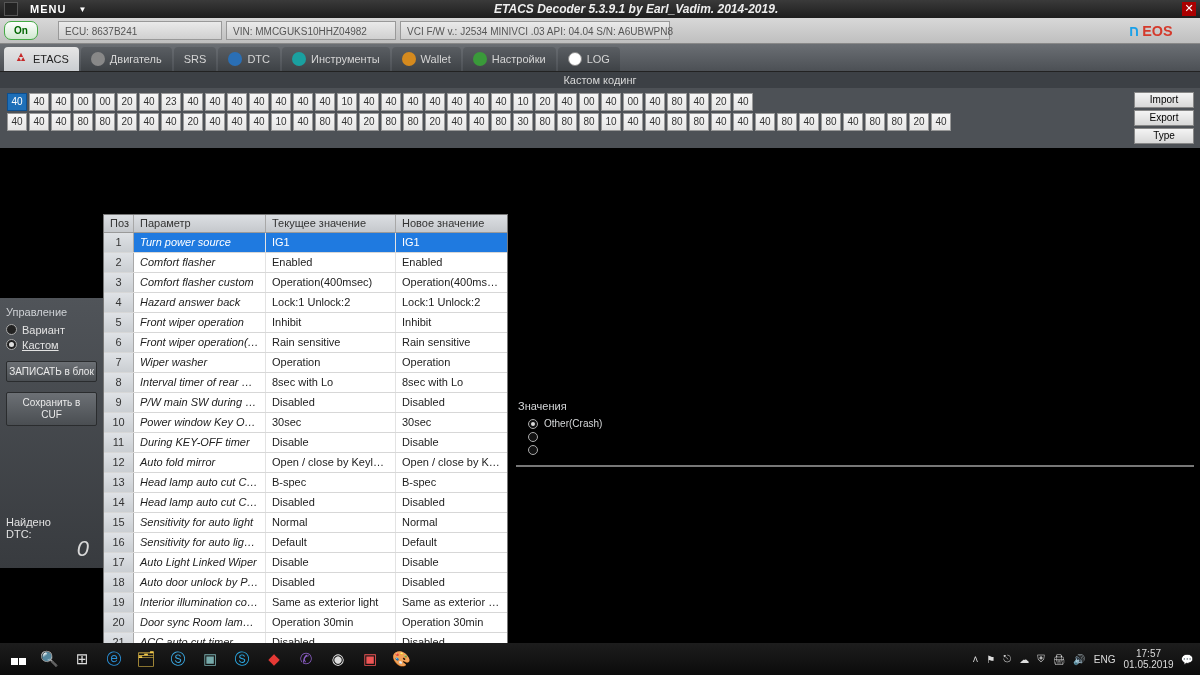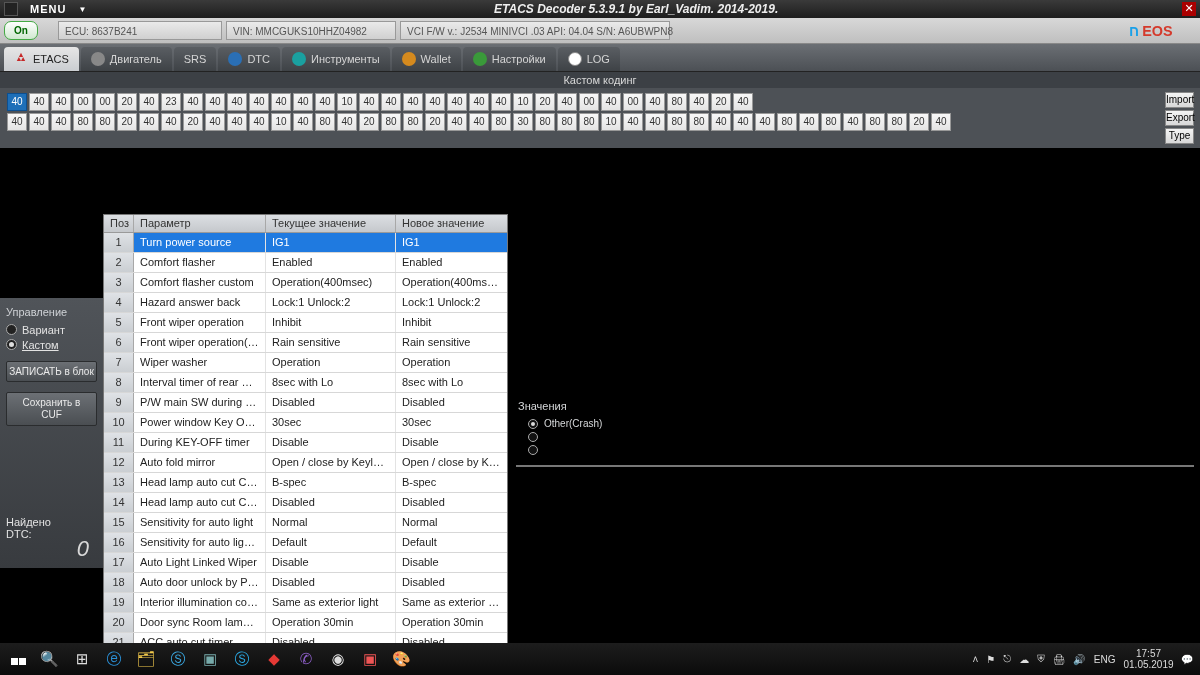--- a/index.html
+++ b/index.html
@@ -36,21 +36,21 @@
   
   .caption{ height:16px; background:#3c4045; color:#d8d8d8; text-align:center; font-size:11px; line-height:16px;}
   
   
   .hexarea{ background:#4d5156; padding:4px 6px; display:flex; gap:0; position:relative;}
   .hexcol{ display:flex; flex-direction:column;}
   .hexrow{ display:flex; }
   .hexcell{ width:20px; height:18px; border:1px solid #999; background:linear-gradient(#f8f8f8,#e4e4e4); color:#333; font-size:10px; text-align:center; line-height:16px; margin:1px;}
   .hexcell.sel{ background:#1e6fb8; color:#fff; border-color:#0d4f8f;}
   .hexbtns{ margin-left:auto; display:flex; flex-direction:column; gap:2px;}
-  .hexbtns .btn{ width:29px; height:16px; background:linear-gradient(#f4f4f4,#d8d8d8); border:1px solid #888; font-size:10px; text-align:center; line-height:14px;}
+  .hexbtns .btn{ width:60px; height:16px; background:linear-gradient(#f4f4f4,#d8d8d8); border:1px solid #888; font-size:10px; text-align:center; line-height:14px;}
   
   
   .maincontent{ display:flex; height:569px;align-items:center; }
   
   
   .sidebar{ width:103px; background:linear-gradient(#505459,#383b3f); color:#e2e2e2; padding:6px 6px; font-size:11px;}
   .sidebar .heading{ color:#cfd2d6; margin:2px 0 6px; font-size:11px;}
   .sidebar .radio{ display:flex; align-items:center; gap:5px; margin:3px 0;}
   .sidebar .radio .dot{ width:11px; height:11px; border-radius:50%; border:1px solid #aaa; background:#222;}
   .sidebar .radio.checked .dot::after{ content:''; display:block; width:5px; height:5px; border-radius:50%; background:#ddd; margin:2px;}
@@ -64,21 +64,21 @@
   .tablewrap{ width:405px; border:1px solid #777; background:#fff; display:flex; flex-direction:column; margin:6px 4px 4px 0;}
   .thead{ display:flex; background:linear-gradient(#dcdfe3,#c5c8cc); border-bottom:1px solid #9a9a9a; height:18px;}
   .thead .th{ padding:0 6px; line-height:17px; font-size:11px; color:#333; border-right:1px solid #a8a8a8;}
   .thead .th.pos{width:30px;} .thead .th.par{width:132px;} .thead .th.cur{width:130px;} .thead .th.new{flex:1; border-right:none;}
   .tbody{ overflow:auto; }
   .row{ display:flex; border-bottom:1px solid #d7d7d7; height:20px; align-items:center; font-size:11px; color:#222;}
   .row.sel{ background:#1f7ae0; color:#fff;}
   .row .td{ padding:0 6px; line-height:19px; white-space:nowrap; overflow:hidden; text-overflow:ellipsis;}
   .row .td.pos{ width:30px; background:linear-gradient(#dfe2e6,#caced2); border-right:1px solid #a8a8a8; color:#333; text-align:center;}
   .row.sel .td.pos{ background:linear-gradient(#dfe2e6,#caced2); color:#333;}
-  .row .td.par{ width:132px; border-right:1px solid #e3e3e3;}
+  .row .td.par{ width:132px; border-right:1px solid #e3e3e3;font-style:italic;}
   .row .td.cur{ width:130px; border-right:1px solid #e3e3e3;}
   .row .td.new{ flex:1;}
   
   
   .rightpanel{ flex:1; margin:6px 6px 4px 4px; display:flex; flex-direction:column;}
   .rightpanel .heading{ color:#d6d8da; font-size:11px; margin:0 0 4px 2px;}
   .rightpanel .radiolist{ padding-left:12px; color:#d6d8da; font-size:10px;}
   .rightpanel .radiolist .radio{ display:flex; align-items:center; gap:6px; margin:2px 0;}
   .rightpanel .radiolist .radio .dot{ width:10px; height:10px; border-radius:50%; border:1px solid #aaa; background:#111;}
   .rightpanel .radiolist .radio.checked .dot::after{ content:''; display:block; width:4px; height:4px; border-radius:50%; background:#ddd; margin:2px;}

